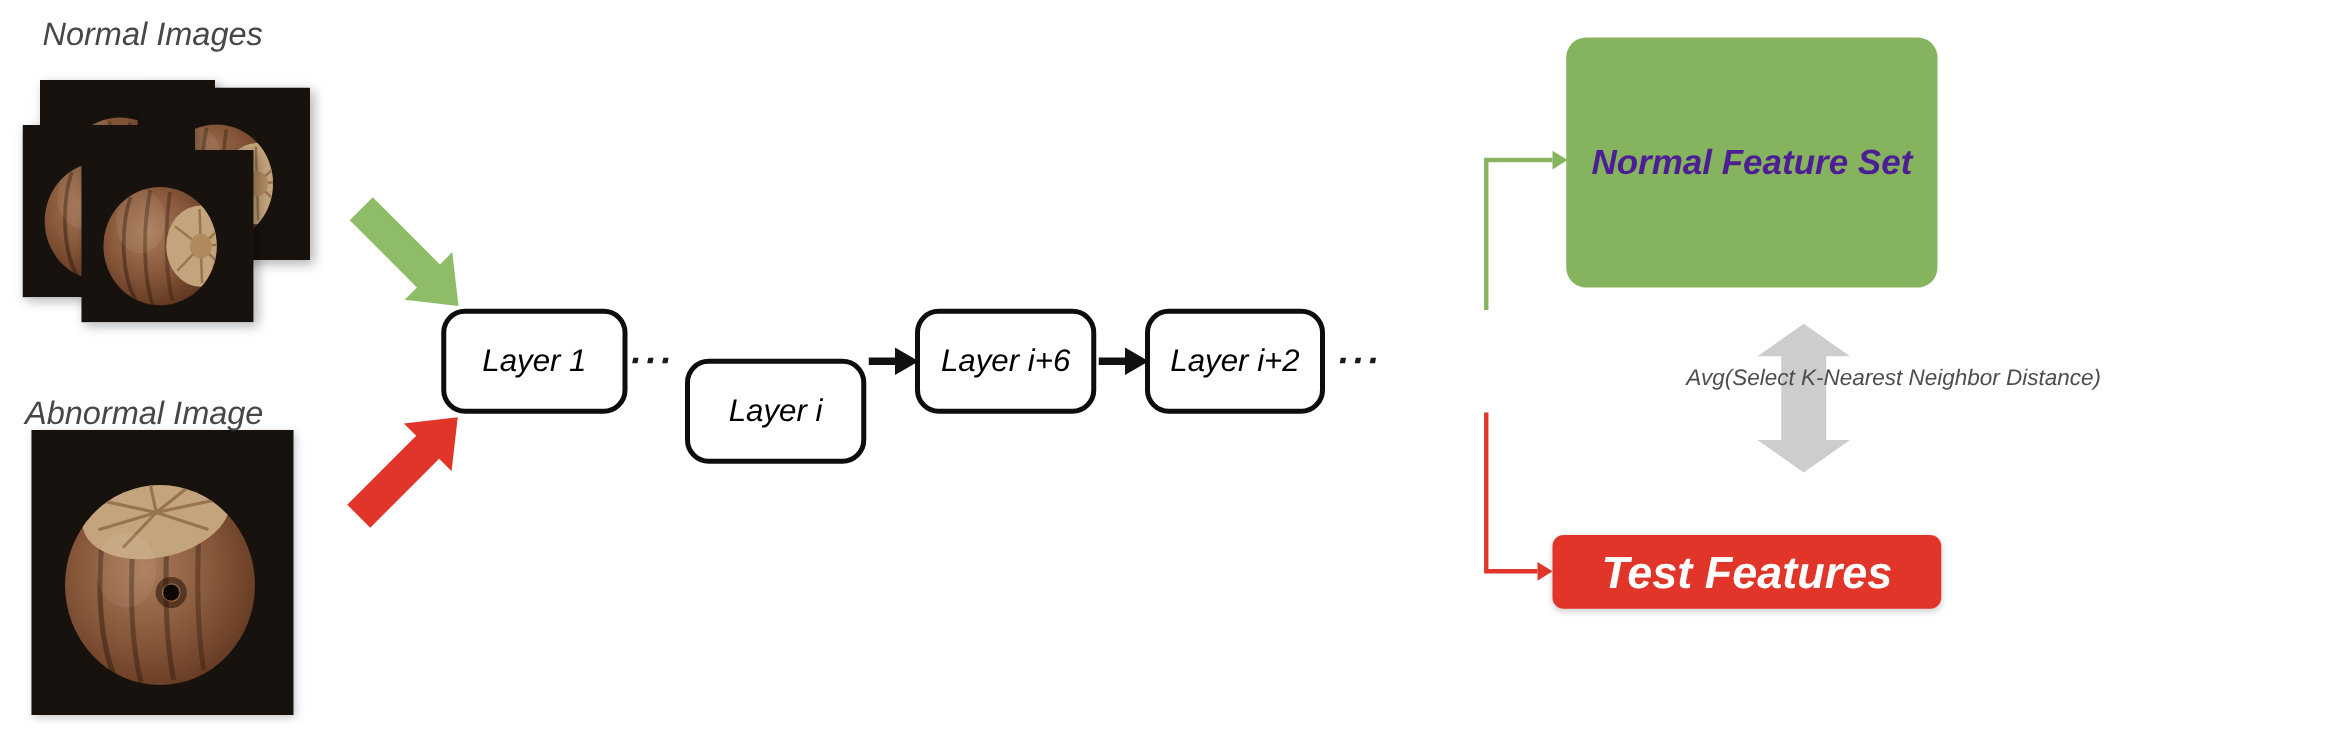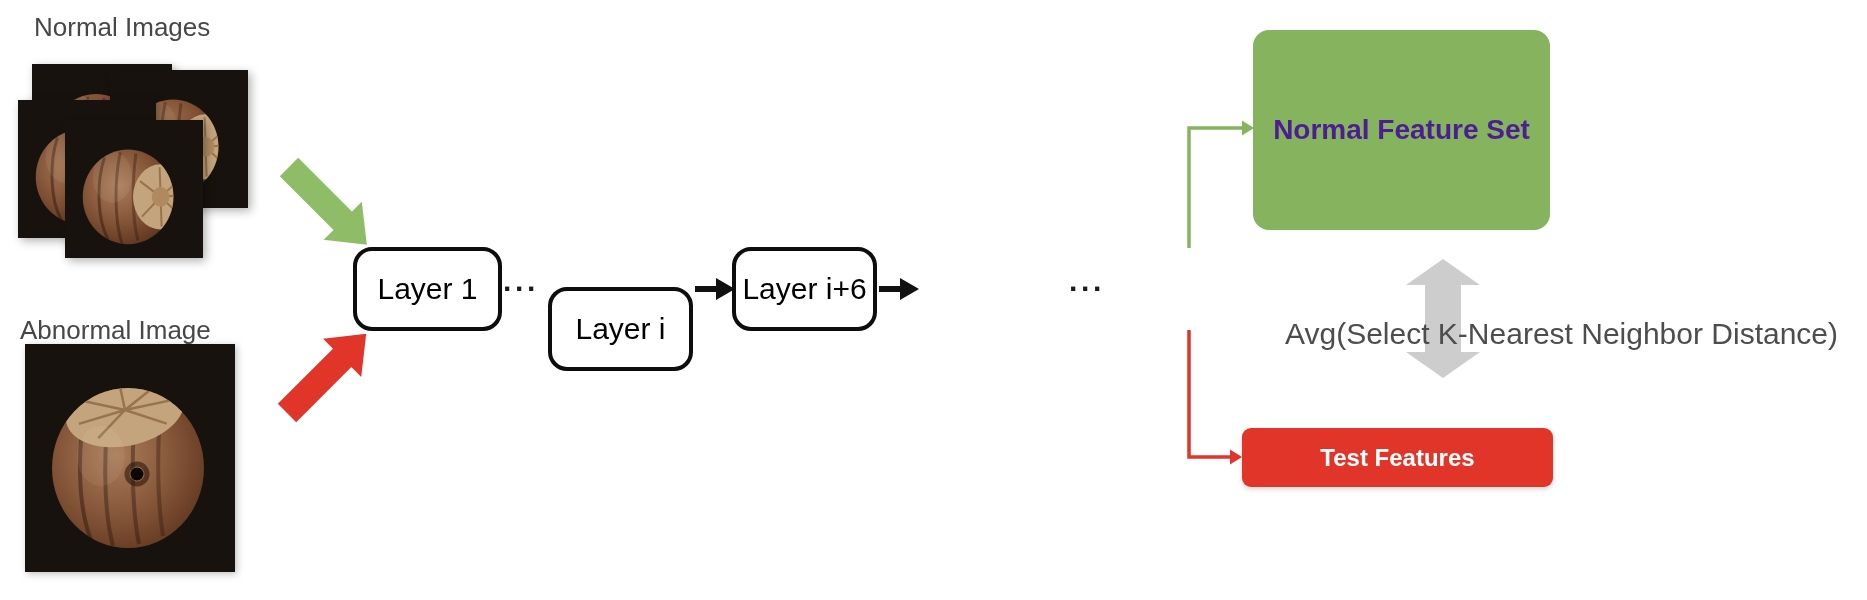--- a/index.html
+++ b/index.html
@@ -6,63 +6,64 @@
     --green:#85B35E;
     --green-arrow:#8FBC66;
     --red:#E2352A;
     --gray-arrow:#CDCDCD;
     --text-gray:#4D4D4D;
   }
   html,body{margin:0;padding:0;background:#ffffff;}
   #canvas{
     position:relative;width:1867px;height:600px;background:#ffffff;overflow:hidden;
     font-family:"Liberation Sans", sans-serif;
+    font-style:italic;
   }
   .side-label{
     position:absolute;color:#474747;font-size:26px;font-weight:400;white-space:nowrap;z-index:3;
   }
   #label-normal{left:34px;top:12px;}
   #label-abnormal{left:20px;top:303px;margin-top:12px;}
   .thumb{position:absolute;box-shadow:3px 3px 9px rgba(0,0,0,0.30);z-index:0;}
   #thumbA{left:32px;top:64px;width:140px;height:140px;}
   #thumbB{left:110px;top:70px;width:138px;height:138px;}
   #thumbC{left:18px;top:100px;width:138px;height:138px;}
   #thumbD{left:65px;top:120px;width:138px;height:138px;}
   #thumb-abnormal{left:25px;top:344px;width:210px;height:228px;box-shadow:2px 2px 7px rgba(0,0,0,0.25);}
   #overlay{position:absolute;left:0;top:0;width:1867px;height:600px;z-index:1;}
   .node{
     position:absolute;top:247px;height:84px;box-sizing:border-box;background:#ffffff;
     border:4.5px solid #0d0d0d;border-radius:19px;display:flex;align-items:center;justify-content:center;
-    font-size:30px;color:#000000;z-index:2;white-space:nowrap;
+    font-size:25px;color:#000000;z-index:2;white-space:nowrap;
   }
   #node-layer1{left:353px;width:149px;}
   #node-layeri{left:548px;width:145px;margin-top:40px;}
   #node-layeri1{left:732px;width:145px;}
   #node-layeri2{left:916px;width:144px;}
   #node-gap{left:1116px;width:147px;font-size:26px;}
   .ellipsis{
     position:absolute;top:272px;width:64px;line-height:34px;text-align:center;
     font-size:30px;font-weight:bold;letter-spacing:2px;color:#1a1a1a;z-index:2;
   }
   #ellipsis-1{left:489px;}
   #ellipsis-2{left:1055px;}
   #box-normal-feature-set{
     position:absolute;left:1253px;top:30px;width:297px;height:200px;background:var(--green);
     border-radius:16px;display:flex;align-items:center;justify-content:center;
     color:#4c1d95;font-size:28px;font-weight:bold;z-index:2;white-space:nowrap;
   }
   #box-test-features{
     position:absolute;left:1242px;top:428px;width:311px;height:59px;background:var(--red);
     border-radius:9px;display:flex;align-items:center;justify-content:center;
-    color:#ffffff;font-size:24px;font-weight:bold;z-index:2;white-space:nowrap;
+    color:#ffffff;font-size:36px;font-weight:bold;z-index:2;white-space:nowrap;
     box-shadow:0 2px 5px rgba(0,0,0,0.18);
   }
   #label-distance{
-    position:absolute;left:1285px;top:316px;width:460px;text-align:center;line-height:36px;
-    font-size:30px;color:var(--text-gray);z-index:3;white-space:nowrap;
+    position:absolute;left:1285px;top:284px;width:460px;text-align:center;line-height:36px;
+    font-size:18px;color:var(--text-gray);z-index:3;white-space:nowrap;
   }
 </style>
 </head>
 <body>
 
 <div id="canvas">
 
   <svg width="0" height="0" style="position:absolute" aria-hidden="true">
     <defs>
       <radialGradient id="nutGrad" cx="40%" cy="38%" r="75%">
@@ -161,20 +162,21 @@
       <polygon points="1230,449.5 1242,457 1230,464.5" style="fill:var(--red)"></polygon>
     </g>
 
     <polygon style="fill:var(--gray-arrow)" points="1443,259 1480,285 1461,285 1461,352 1480,352 1443,378 1406,352 1425,352 1425,285 1406,285"></polygon>
   </svg>
 
   <div class="node" id="node-layer1">Layer 1</div>
   <div class="ellipsis" id="ellipsis-1">···</div>
   <div class="node" id="node-layeri">Layer i</div>
   <div class="node" id="node-layeri1">Layer i+6</div>
+  <div class="node" id="node-layeri2">Layer i+2</div>
   <div class="ellipsis" id="ellipsis-2">···</div>
 
   <div id="box-normal-feature-set">Normal Feature Set</div>
   <div id="box-test-features">Test Features</div>
 
   <div id="label-distance">Avg(Select K-Nearest Neighbor Distance)</div>
 
 </div>
 
 </body></html>

